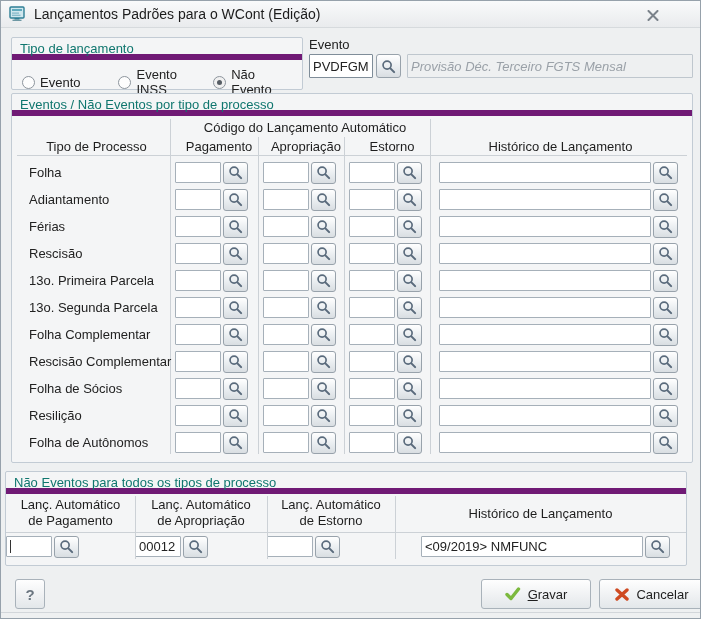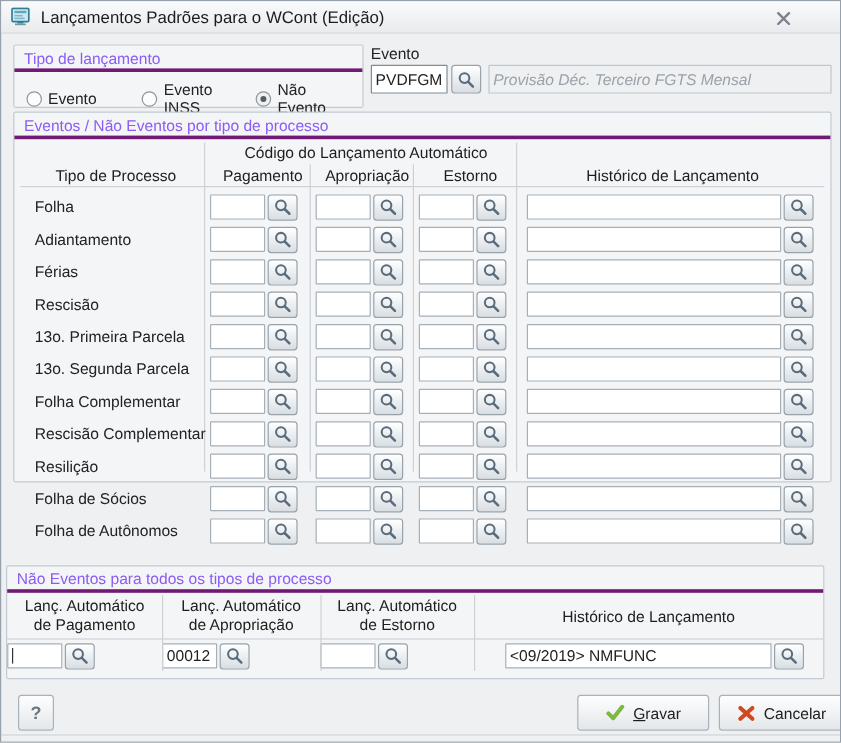--- a/index.html
+++ b/index.html
@@ -14,22 +14,22 @@
               background:linear-gradient(#f9fafb,#e9ebed);
               border-bottom:1px solid #d6dadd;
               display:flex; align-items:center; padding:0 8px; }
   .title-icon { width:18px; height:16px; margin-right:7px; flex:0 0 auto; }
   .title-text { flex:1; font-size:14px; color:#1c1c1c; white-space:nowrap; overflow:hidden; }
   .close-btn { position:absolute; top:5px; left:641px; width:22px; height:18px;
                display:flex; align-items:center; justify-content:center; cursor:default; }
 
   
   .group { position:absolute; background:#f4f5f6; border:1px solid #c2cbd4; border-radius:2px; }
-  .group-caption { height:22px; line-height:21px; padding:0 8px; color:#8b5cf6;
-                   border-bottom:3px solid #701a75; white-space:nowrap; }
+  .group-caption { height:22px; line-height:21px; padding:0 8px; color:#0f766e;
+                   border-bottom:6px solid #701a75; white-space:nowrap; }
 
   
   .tbx { height:21px; border:1px solid #a6b0b9; background:#fff; border-radius:1px;
          font-family:"Liberation Sans",sans-serif; font-size:13px; color:#222; padding:0 3px; }
   .tbx.small { width:46px; }
   .tbx.ro { background:#eef0f1; color:#9aa1a8; border-color:#bfc7ce; }
   .tbx.caret-left { background-image:linear-gradient(#333,#333);
                     background-repeat:no-repeat; background-position:3px 3px; background-size:1px 13px; }
   .lookup { width:25px; height:22px; border:1px solid #98a2ab; border-radius:3px;
             background:linear-gradient(#ffffff,#e9edf0 55%,#d9dee2);
@@ -138,21 +138,21 @@
       <button class="lookup">
         <svg width="15" height="15" viewBox="0 0 16 16">
           <circle cx="6.5" cy="6.5" r="4.3" fill="none" stroke-width="1.8" stroke="#5a6b7c"></circle>
           <line x1="10" y1="10" x2="14" y2="14" stroke-width="2.2" stroke-linecap="round" stroke="#5a6b7c"></line>
         </svg>
       </button>
       <input class="tbx ro desc" readonly="" value="Provisão Déc. Terceiro FGTS Mensal" style="">
     </div>
   </div>
 
-  <div class="group" style="left:10px; top:92px; width:682px; height:309px;">
+  <div class="group" style="left:10px; top:92px; width:682px; height:370px;">
     <div class="group-caption">Eventos / Não Eventos por tipo de processo</div>
 
     <div class="vline" style="left:158px; top:25px; bottom:8px;"></div>
     <div class="vline" style="left:246px; top:43px; bottom:8px;"></div>
     <div class="vline" style="left:332px; top:43px; bottom:8px;"></div>
     <div class="vline" style="left:418px; top:25px; bottom:8px;"></div>
     <div class="hline" style="left:5px; right:5px; top:61px;"></div>
 
     <div class="tbl">
       <div class="thead1">
@@ -483,61 +483,61 @@
       <button class="lookup">
         <svg width="15" height="15" viewBox="0 0 16 16">
                   <circle cx="6.5" cy="6.5" r="4.3" fill="none" stroke-width="1.8" stroke="#5a6b7c"></circle>
                   <line x1="10" y1="10" x2="14" y2="14" stroke-width="2.2" stroke-linecap="round" stroke="#5a6b7c"></line>
                 </svg>
       </button>
     </div>
   </div>
 
   <div class="trow">
+    <div class="plabel">Folha de Sócios</div>
+    <div class="cell-input">
+      <input class="tbx small" value="" style="">
+      <button class="lookup">
+        <svg width="15" height="15" viewBox="0 0 16 16">
+                  <circle cx="6.5" cy="6.5" r="4.3" fill="none" stroke-width="1.8" stroke="#5a6b7c"></circle>
+                  <line x1="10" y1="10" x2="14" y2="14" stroke-width="2.2" stroke-linecap="round" stroke="#5a6b7c"></line>
+                </svg>
+      </button>
+    </div>
+    <div class="cell-input">
+      <input class="tbx small" value="" style="">
+      <button class="lookup">
+        <svg width="15" height="15" viewBox="0 0 16 16">
+                  <circle cx="6.5" cy="6.5" r="4.3" fill="none" stroke-width="1.8" stroke="#5a6b7c"></circle>
+                  <line x1="10" y1="10" x2="14" y2="14" stroke-width="2.2" stroke-linecap="round" stroke="#5a6b7c"></line>
+                </svg>
+      </button>
+    </div>
+    <div class="cell-input">
+      <input class="tbx small" value="" style="">
+      <button class="lookup">
+        <svg width="15" height="15" viewBox="0 0 16 16">
+                  <circle cx="6.5" cy="6.5" r="4.3" fill="none" stroke-width="1.8" stroke="#5a6b7c"></circle>
+                  <line x1="10" y1="10" x2="14" y2="14" stroke-width="2.2" stroke-linecap="round" stroke="#5a6b7c"></line>
+                </svg>
+      </button>
+    </div>
+    <div class="hist-cell">
+      <input class="tbx" value="" style="">
+      <button class="lookup">
+        <svg width="15" height="15" viewBox="0 0 16 16">
+                  <circle cx="6.5" cy="6.5" r="4.3" fill="none" stroke-width="1.8" stroke="#5a6b7c"></circle>
+                  <line x1="10" y1="10" x2="14" y2="14" stroke-width="2.2" stroke-linecap="round" stroke="#5a6b7c"></line>
+                </svg>
+      </button>
+    </div>
+  </div>
+
+  <div class="trow">
     <div class="plabel">Resilição</div>
-    <div class="cell-input">
-      <input class="tbx small" value="" style="">
-      <button class="lookup">
-        <svg width="15" height="15" viewBox="0 0 16 16">
-                  <circle cx="6.5" cy="6.5" r="4.3" fill="none" stroke-width="1.8" stroke="#5a6b7c"></circle>
-                  <line x1="10" y1="10" x2="14" y2="14" stroke-width="2.2" stroke-linecap="round" stroke="#5a6b7c"></line>
-                </svg>
-      </button>
-    </div>
-    <div class="cell-input">
-      <input class="tbx small" value="" style="">
-      <button class="lookup">
-        <svg width="15" height="15" viewBox="0 0 16 16">
-                  <circle cx="6.5" cy="6.5" r="4.3" fill="none" stroke-width="1.8" stroke="#5a6b7c"></circle>
-                  <line x1="10" y1="10" x2="14" y2="14" stroke-width="2.2" stroke-linecap="round" stroke="#5a6b7c"></line>
-                </svg>
-      </button>
-    </div>
-    <div class="cell-input">
-      <input class="tbx small" value="" style="">
-      <button class="lookup">
-        <svg width="15" height="15" viewBox="0 0 16 16">
-                  <circle cx="6.5" cy="6.5" r="4.3" fill="none" stroke-width="1.8" stroke="#5a6b7c"></circle>
-                  <line x1="10" y1="10" x2="14" y2="14" stroke-width="2.2" stroke-linecap="round" stroke="#5a6b7c"></line>
-                </svg>
-      </button>
-    </div>
-    <div class="hist-cell">
-      <input class="tbx" value="" style="">
-      <button class="lookup">
-        <svg width="15" height="15" viewBox="0 0 16 16">
-                  <circle cx="6.5" cy="6.5" r="4.3" fill="none" stroke-width="1.8" stroke="#5a6b7c"></circle>
-                  <line x1="10" y1="10" x2="14" y2="14" stroke-width="2.2" stroke-linecap="round" stroke="#5a6b7c"></line>
-                </svg>
-      </button>
-    </div>
-  </div>
-
-  <div class="trow">
-    <div class="plabel">Folha de Sócios</div>
     <div class="cell-input">
       <input class="tbx small" value="" style="">
       <button class="lookup">
         <svg width="15" height="15" viewBox="0 0 16 16">
                   <circle cx="6.5" cy="6.5" r="4.3" fill="none" stroke-width="1.8" stroke="#5a6b7c"></circle>
                   <line x1="10" y1="10" x2="14" y2="14" stroke-width="2.2" stroke-linecap="round" stroke="#5a6b7c"></line>
                 </svg>
       </button>
     </div>
     <div class="cell-input">

